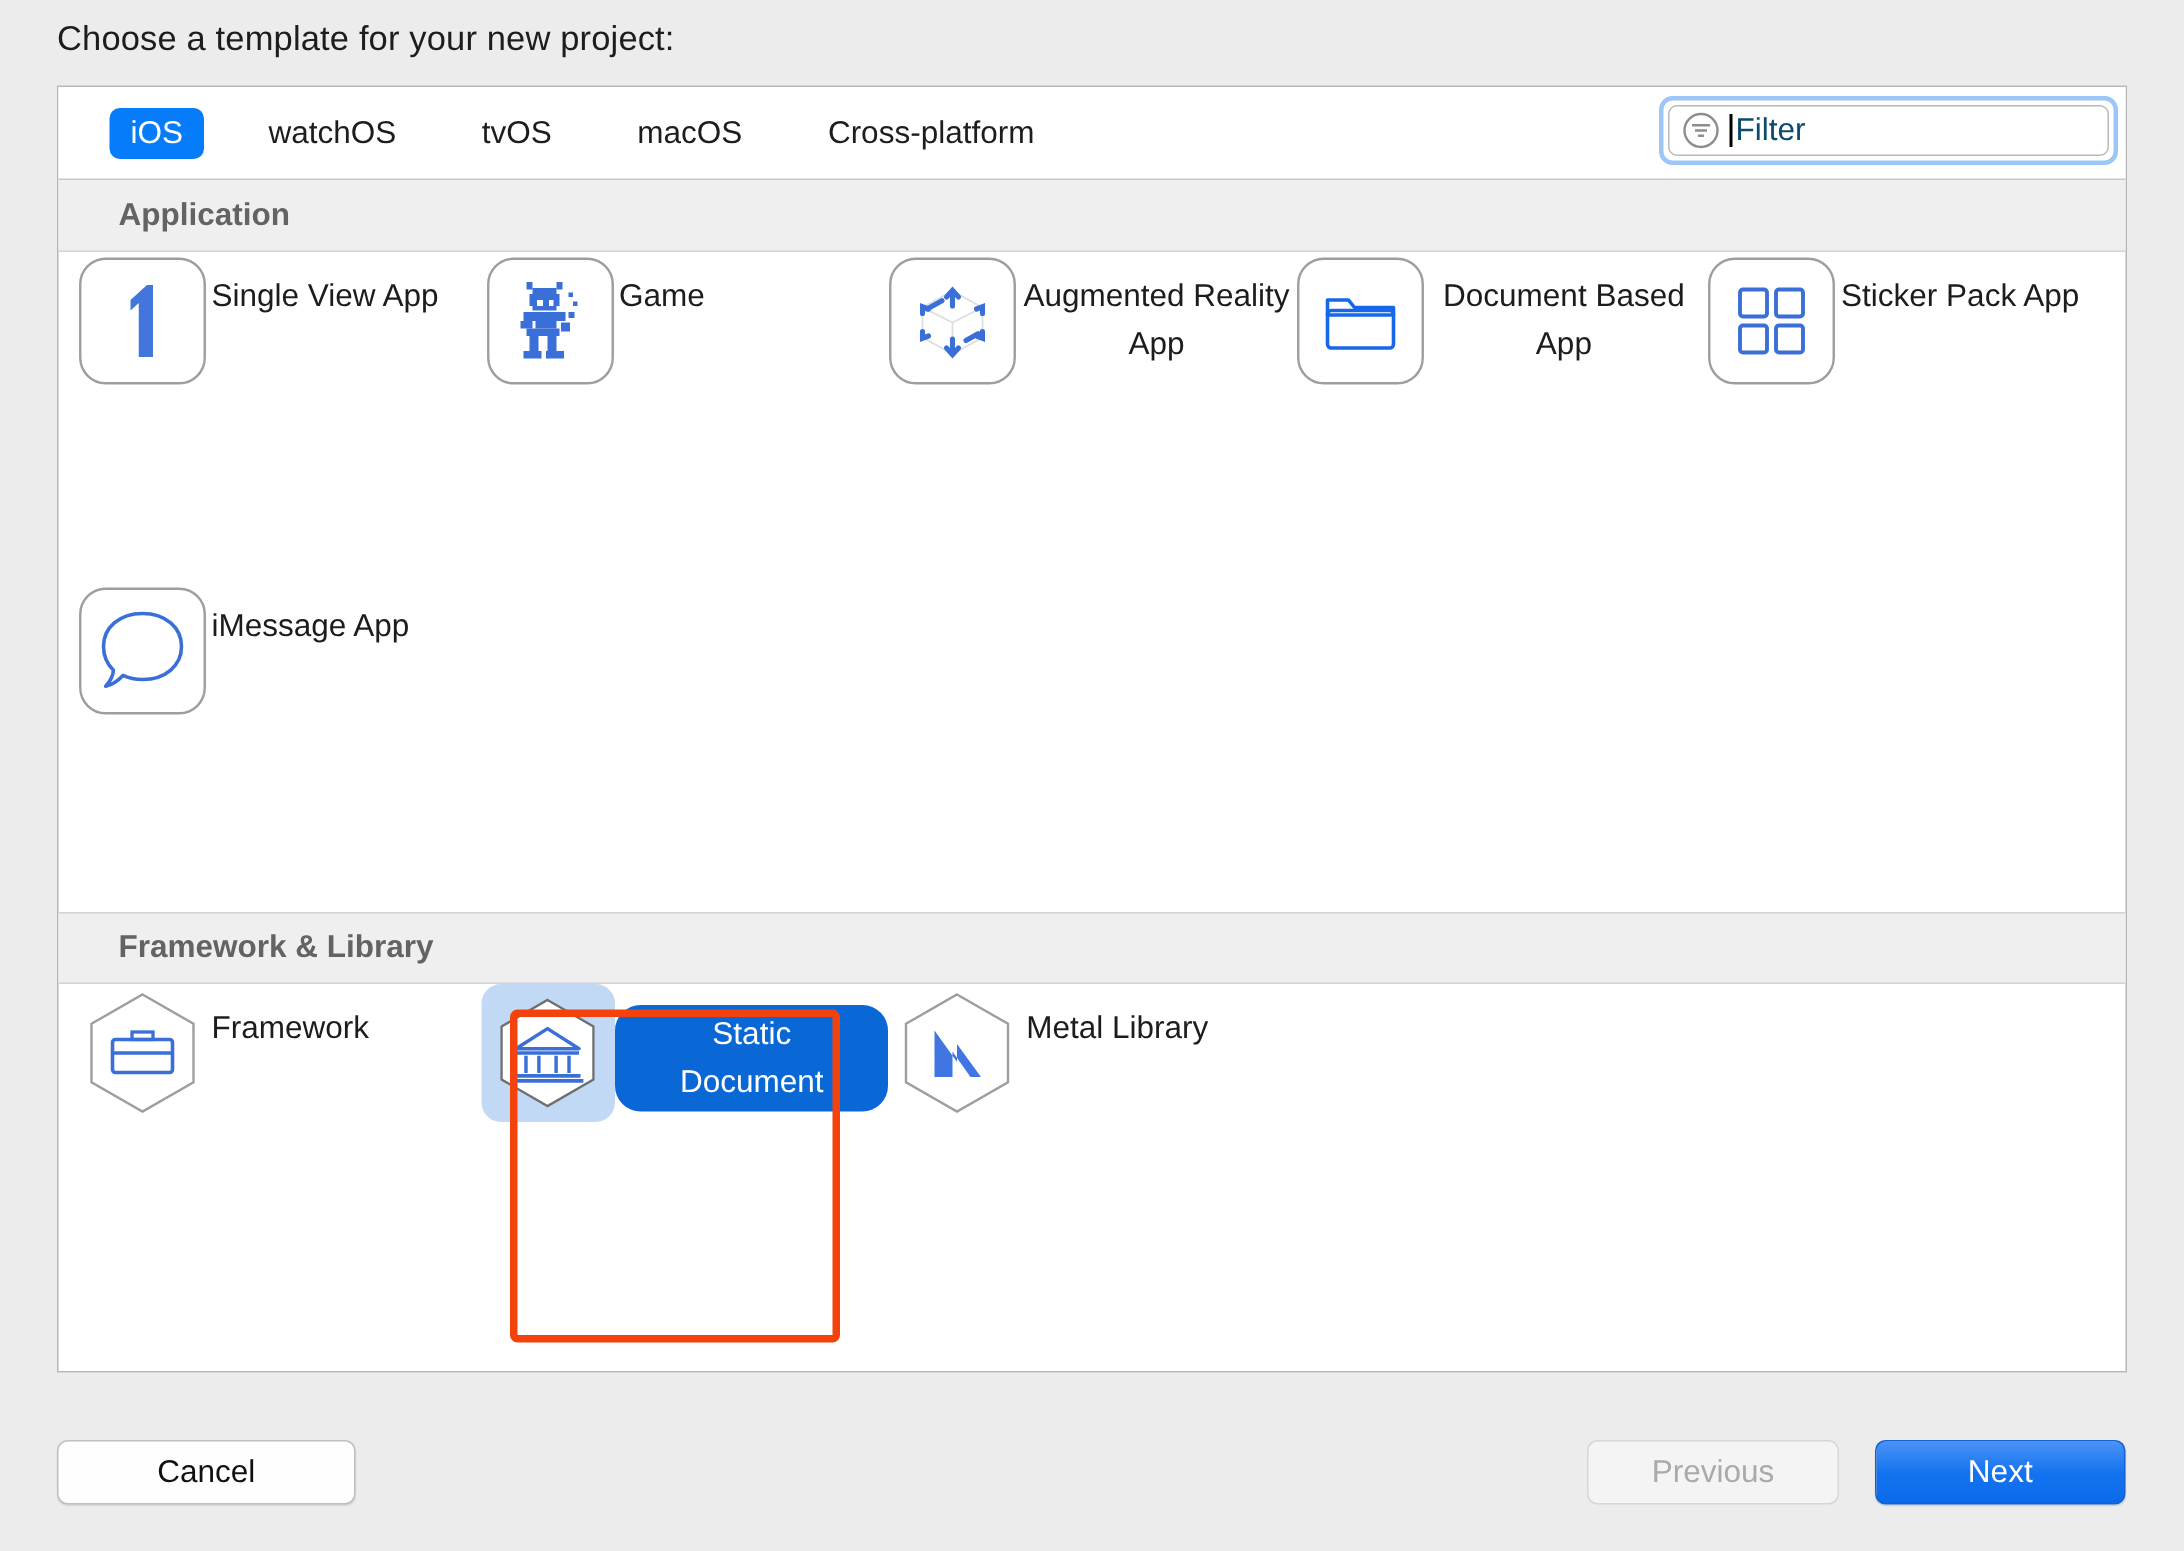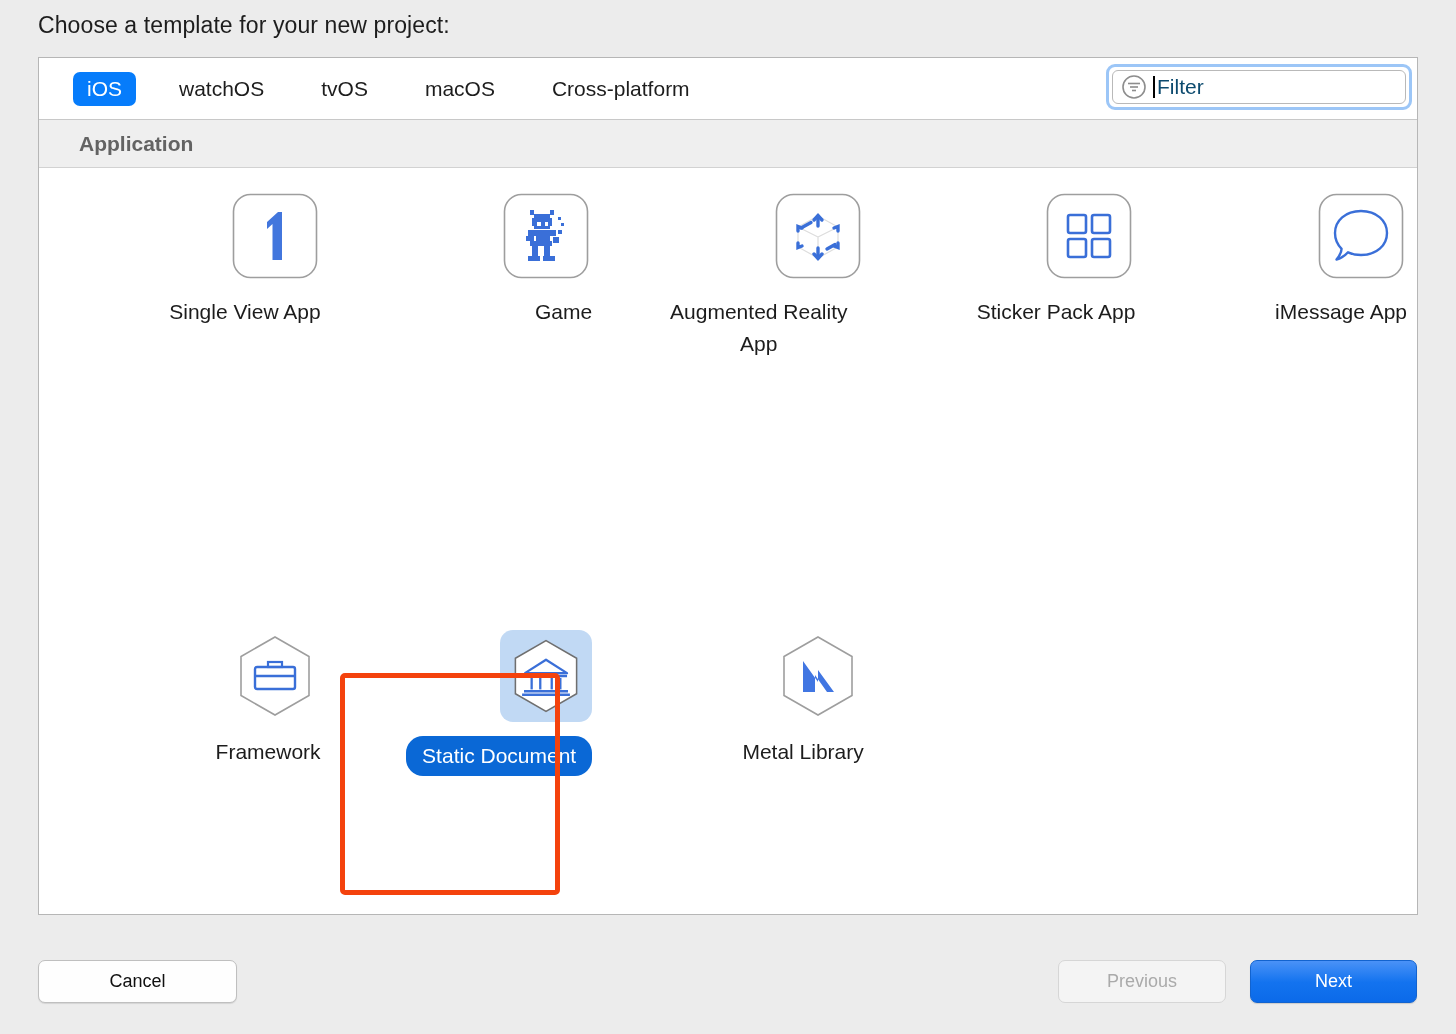--- a/index.html
+++ b/index.html
@@ -98,23 +98,22 @@
   .section-header.second { border-top: 1px solid #d2d2d2; }
 
   
   .grid {
     display: grid;
     grid-template-columns: repeat(5, 1fr);
     padding: 0 10px;
   }
   .cell {
     display: flex;
-    flex-direction: column;
-    align-items: flex-end;
-    padding-top: 22px;
+    flex-direction: row;
+    align-items: flex-start;
     position: relative;
   }
   .icon-box {
     width: 92px; height: 92px;
     display: flex; align-items: center; justify-content: center;
     border-radius: 13px;
   }
   .cell.selected .icon-box { background: #c1d9f4; }
   .cell-label {
     margin-top: 14px;
@@ -142,21 +141,21 @@
     width: 220px; height: 222px;
     border: 5px solid #f4420d;
     border-radius: 5px;
     pointer-events: none;
     z-index: 5;
   }
 
   
   .btn {
     position: absolute;
-    font-size: 18px;
+    font-size: 21px;
     border-radius: 7px;
     display: flex; align-items: center; justify-content: center;
     cursor: default;
   }
   #cancel-btn {
     left: 38px; top: 960px; width: 199px; height: 43px;
     background: #fefefe; border: 1px solid #bfbfbf; color: #101010;
     box-shadow: 0 1px 1px rgba(0,0,0,0.10);
   }
   #previous-btn {
@@ -260,20 +259,30 @@
             <path d="M43 65 L43 55"></path>
               <path d="M39 61 L43 65.5 L47 61"></path>
             <path d="M26 35 L36 29.5"></path>
               <path d="M52 56 L60 51.5"></path>
           </g>
         </svg>
       </div>
       <div class="cell-label">Augmented Reality App</div>
     </div>
 
+    <div class="cell">
+      <div class="icon-box">
+        <svg width="86" height="86" viewBox="0 0 86 86">
+          <rect x="1.5" y="1.5" width="83" height="83" rx="17" fill="#fff" stroke="#9e9e9e" stroke-width="1.6"></rect>
+          <path d="M21 29 h14 l4 5 h26 v5 H21 Z" fill="none" stroke="#1568e8" stroke-width="2.4" stroke-linejoin="round"></path>
+          <rect x="21" y="36" width="44" height="25" rx="2.5" fill="none" stroke="#1568e8" stroke-width="2.4"></rect>
+        </svg>
+      </div>
+      <div class="cell-label">Document Based App</div>
+    </div>
 
 
 
     <div class="cell row2">
       <div class="icon-box">
         <svg width="86" height="86" viewBox="0 0 86 86">
           <rect x="1.5" y="1.5" width="83" height="83" rx="17" fill="#fff" stroke="#9e9e9e" stroke-width="1.6"></rect>
           <g fill="none" stroke="#3a6fd8" stroke-width="2.6">
             <rect x="22" y="22" width="18" height="18" rx="2"></rect>
             <rect x="46" y="22" width="18" height="18" rx="2"></rect>
@@ -292,20 +301,21 @@
           <path d="M43 18 C58.5 18 69 27.5 69 40 C69 52.5 58.5 62 43 62 C38 62 33.6 61 30 59.3 C27 62.5 22.5 65.5 18.5 66.5 C21.5 63 23.5 59.5 23.6 55.8 C19.6 51.8 17 46.3 17 40 C17 27.5 27.5 18 43 18 Z" fill="none" stroke="#3a6fd8" stroke-width="2.4" stroke-linejoin="round"></path>
         </svg>
       </div>
       <div class="cell-label">iMessage App</div>
     </div>
 
     <div class="cell row2"></div>
     <div class="cell row2"></div>
   </div>
 
+  <div class="section-header second">Framework &amp; Library</div>
 
   <div class="grid" id="lib-grid">
 
     <div class="cell">
       <div class="icon-box">
         <svg width="92" height="92" viewBox="0 0 92 92">
           <path d="M46 7 L80 26.5 L80 65.5 L46 85 L12 65.5 L12 26.5 Z" fill="none" stroke="#9e9e9e" stroke-width="1.6"></path>
           <rect x="39" y="32" width="14" height="5" fill="none" stroke="#3a6fd8" stroke-width="2.2"></rect>
           <rect x="26" y="37" width="40" height="22" rx="2" fill="none" stroke="#3a6fd8" stroke-width="2.4"></rect>
           <line x1="26" y1="46" x2="66" y2="46" stroke="#3a6fd8" stroke-width="2.4"></line>

